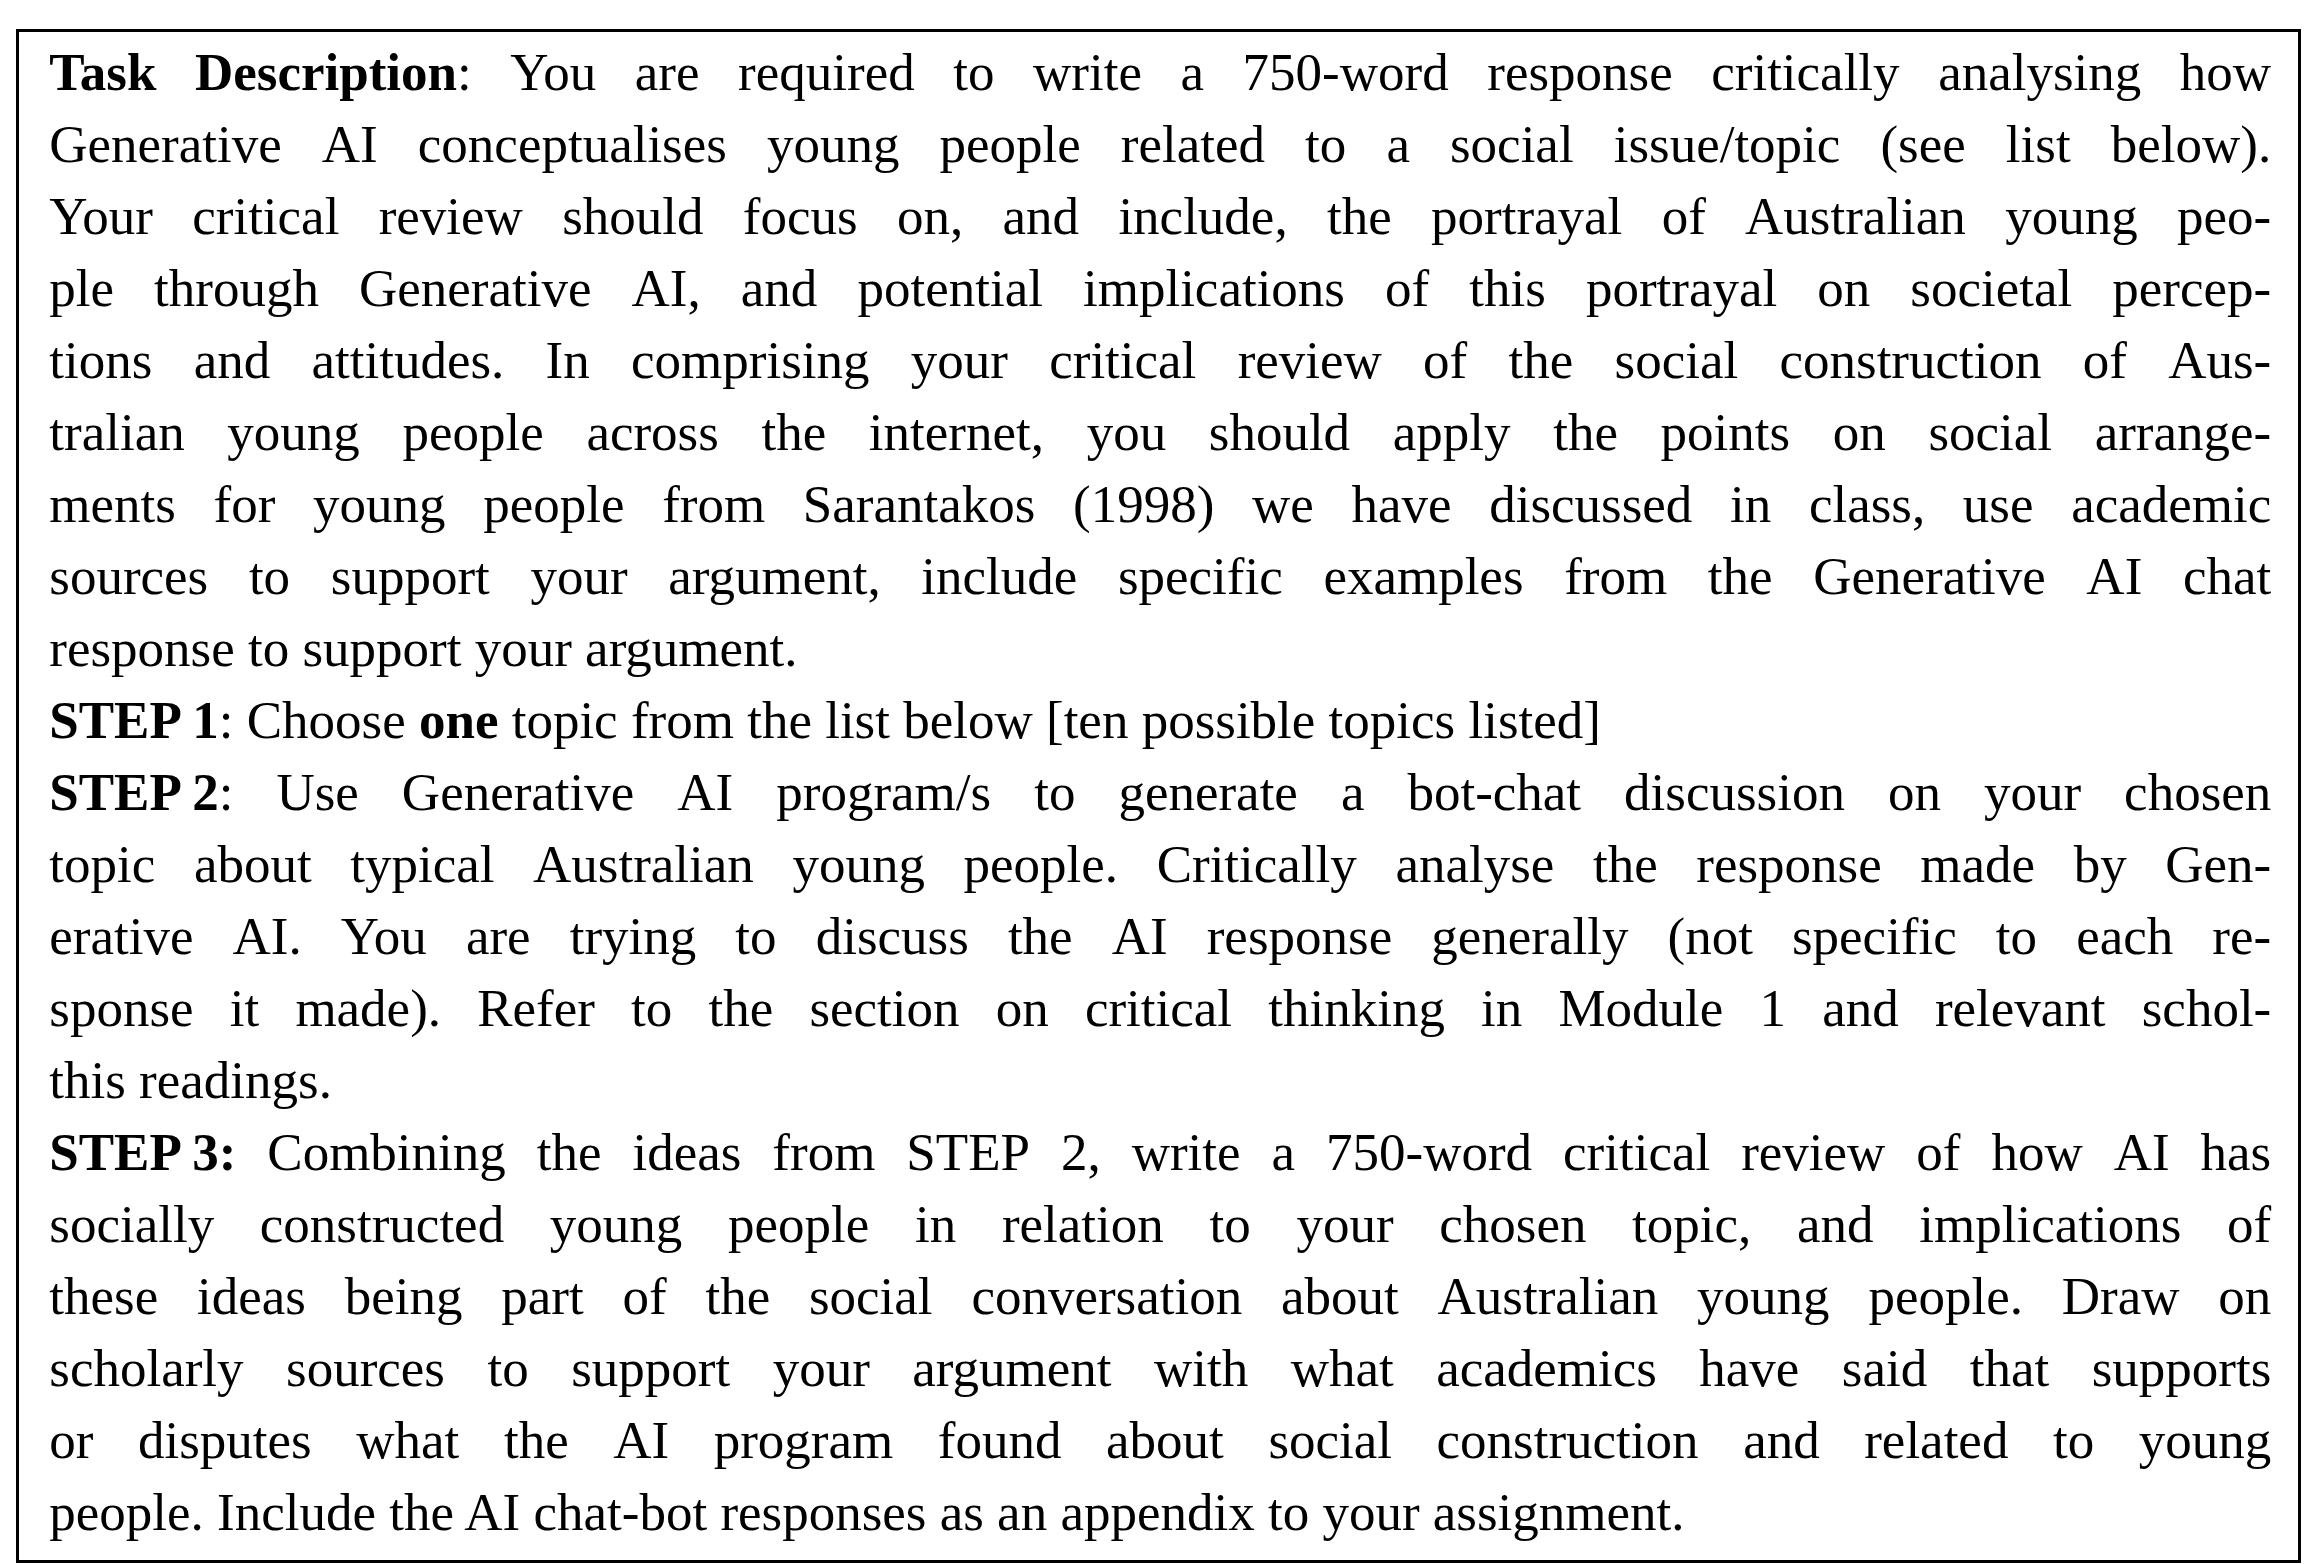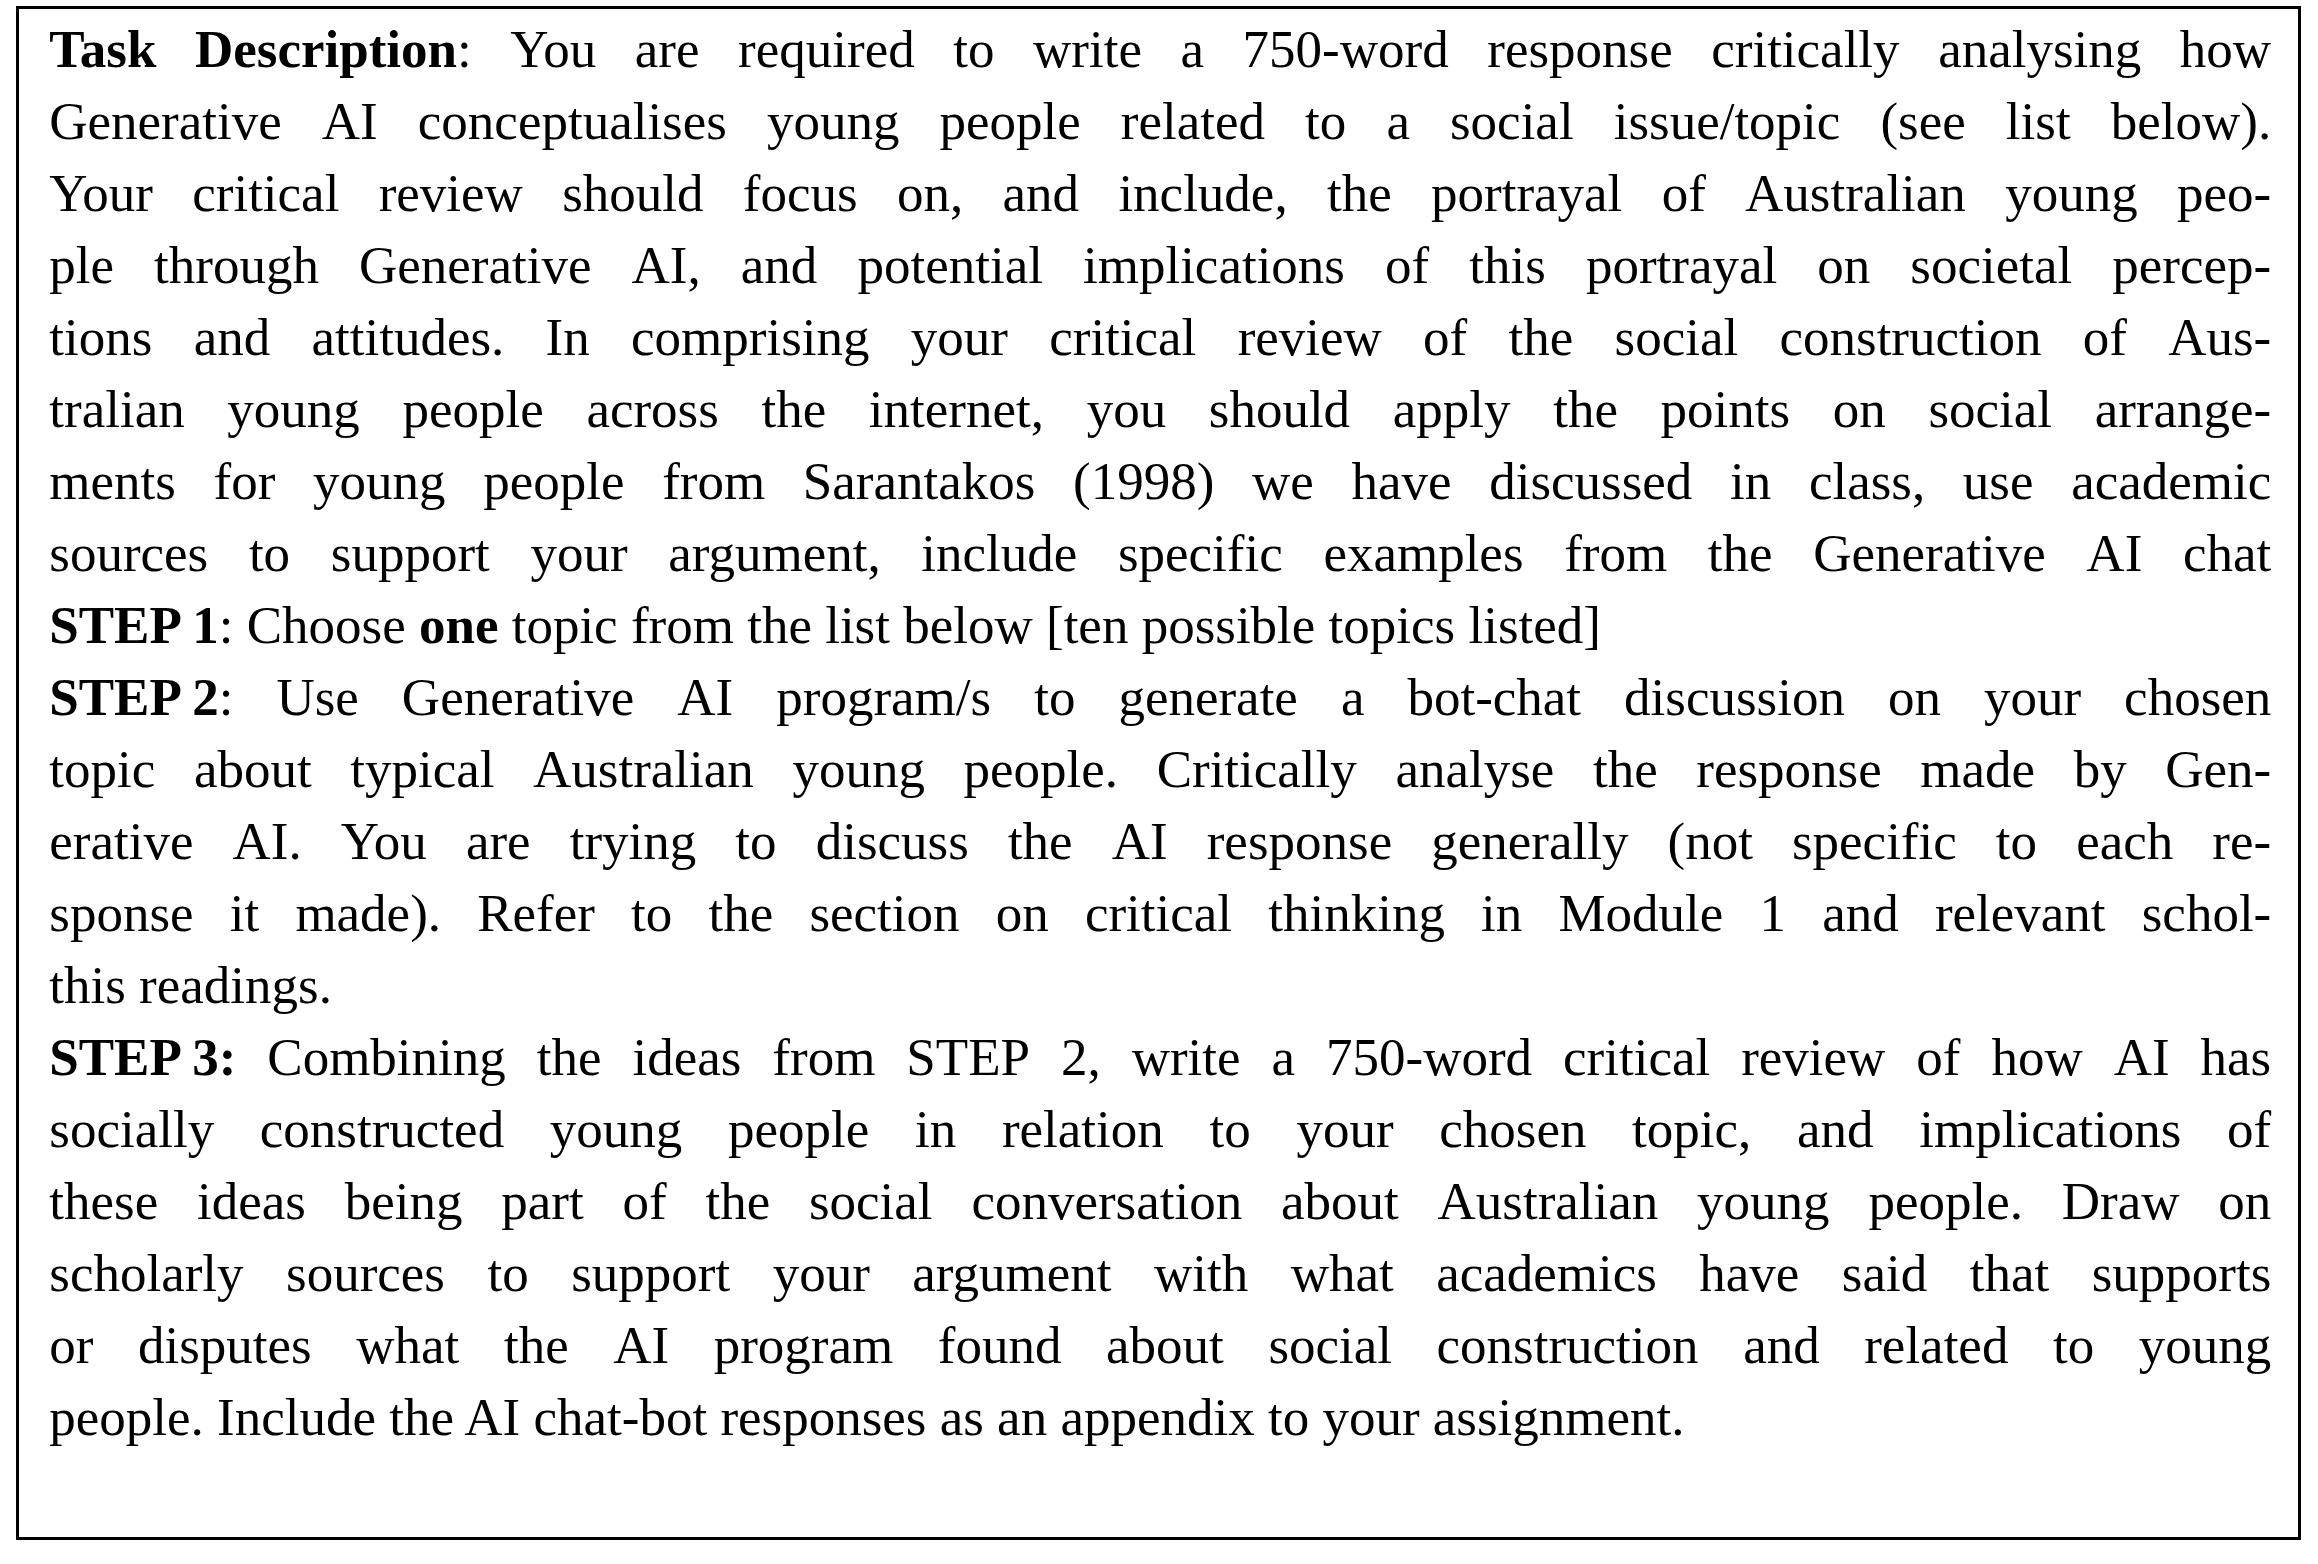--- a/index.html
+++ b/index.html
@@ -11,21 +11,21 @@
   body {
     width: 2319px;
     height: 1564px;
     overflow: hidden;
     font-family: "Liberation Serif", "DejaVu Serif", serif;
   }
 
   #task-box {
     position: absolute;
     left: 16.3px;
-    top: 6px;
+    top: 29px;
     width: 2285px;
     height: 1534px;
     box-sizing: border-box;
     border: 3.4px solid #000000;
     background: #ffffff;
   }
 
   #task-body {
     position: absolute;
     left: 30px;
@@ -66,20 +66,21 @@
 <div id="task-box">
   <div id="task-body">
       <div class="doc-line justify"><span class="w"><span class="bold">Task</span></span><span class="w"><span class="bold">Description</span><span>:</span></span><span class="w"><span>You</span></span><span class="w"><span>are</span></span><span class="w"><span>required</span></span><span class="w"><span>to</span></span><span class="w"><span>write</span></span><span class="w"><span>a</span></span><span class="w"><span>750-word</span></span><span class="w"><span>response</span></span><span class="w"><span>critically</span></span><span class="w"><span>analysing</span></span><span class="w"><span>how</span></span></div>
       <div class="doc-line justify"><span class="w"><span>Generative</span></span><span class="w"><span>AI</span></span><span class="w"><span>conceptualises</span></span><span class="w"><span>young</span></span><span class="w"><span>people</span></span><span class="w"><span>related</span></span><span class="w"><span>to</span></span><span class="w"><span>a</span></span><span class="w"><span>social</span></span><span class="w"><span>issue/topic</span></span><span class="w"><span>(see</span></span><span class="w"><span>list</span></span><span class="w"><span>below).</span></span></div>
       <div class="doc-line justify"><span class="w"><span>Your</span></span><span class="w"><span>critical</span></span><span class="w"><span>review</span></span><span class="w"><span>should</span></span><span class="w"><span>focus</span></span><span class="w"><span>on,</span></span><span class="w"><span>and</span></span><span class="w"><span>include,</span></span><span class="w"><span>the</span></span><span class="w"><span>portrayal</span></span><span class="w"><span>of</span></span><span class="w"><span>Australian</span></span><span class="w"><span>young</span></span><span class="w"><span>peo-</span></span></div>
       <div class="doc-line justify"><span class="w"><span>ple</span></span><span class="w"><span>through</span></span><span class="w"><span>Generative</span></span><span class="w"><span>AI,</span></span><span class="w"><span>and</span></span><span class="w"><span>potential</span></span><span class="w"><span>implications</span></span><span class="w"><span>of</span></span><span class="w"><span>this</span></span><span class="w"><span>portrayal</span></span><span class="w"><span>on</span></span><span class="w"><span>societal</span></span><span class="w"><span>percep-</span></span></div>
       <div class="doc-line justify"><span class="w"><span>tions</span></span><span class="w"><span>and</span></span><span class="w"><span>attitudes.</span></span><span class="w"><span>In</span></span><span class="w"><span>comprising</span></span><span class="w"><span>your</span></span><span class="w"><span>critical</span></span><span class="w"><span>review</span></span><span class="w"><span>of</span></span><span class="w"><span>the</span></span><span class="w"><span>social</span></span><span class="w"><span>construction</span></span><span class="w"><span>of</span></span><span class="w"><span>Aus-</span></span></div>
       <div class="doc-line justify"><span class="w"><span>tralian</span></span><span class="w"><span>young</span></span><span class="w"><span>people</span></span><span class="w"><span>across</span></span><span class="w"><span>the</span></span><span class="w"><span>internet,</span></span><span class="w"><span>you</span></span><span class="w"><span>should</span></span><span class="w"><span>apply</span></span><span class="w"><span>the</span></span><span class="w"><span>points</span></span><span class="w"><span>on</span></span><span class="w"><span>social</span></span><span class="w"><span>arrange-</span></span></div>
       <div class="doc-line justify"><span class="w"><span>ments</span></span><span class="w"><span>for</span></span><span class="w"><span>young</span></span><span class="w"><span>people</span></span><span class="w"><span>from</span></span><span class="w"><span>Sarantakos</span></span><span class="w"><span>(1998)</span></span><span class="w"><span>we</span></span><span class="w"><span>have</span></span><span class="w"><span>discussed</span></span><span class="w"><span>in</span></span><span class="w"><span>class,</span></span><span class="w"><span>use</span></span><span class="w"><span>academic</span></span></div>
       <div class="doc-line justify"><span class="w"><span>sources</span></span><span class="w"><span>to</span></span><span class="w"><span>support</span></span><span class="w"><span>your</span></span><span class="w"><span>argument,</span></span><span class="w"><span>include</span></span><span class="w"><span>specific</span></span><span class="w"><span>examples</span></span><span class="w"><span>from</span></span><span class="w"><span>the</span></span><span class="w"><span>Generative</span></span><span class="w"><span>AI</span></span><span class="w"><span>chat</span></span></div>
+      <div class="doc-line flush"><span class="w"><span>response to support your argument.</span></span></div>
       <div class="doc-line flush"><span class="w"><span class="bold">STEP 1</span><span>: Choose </span><span class="bold">one</span><span> topic from the list below [ten possible topics listed]</span></span></div>
       <div class="doc-line justify"><span class="w"><span class="bold">STEP 2</span><span>:</span></span><span class="w"><span>Use</span></span><span class="w"><span>Generative</span></span><span class="w"><span>AI</span></span><span class="w"><span>program/s</span></span><span class="w"><span>to</span></span><span class="w"><span>generate</span></span><span class="w"><span>a</span></span><span class="w"><span>bot-chat</span></span><span class="w"><span>discussion</span></span><span class="w"><span>on</span></span><span class="w"><span>your</span></span><span class="w"><span>chosen</span></span></div>
       <div class="doc-line justify"><span class="w"><span>topic</span></span><span class="w"><span>about</span></span><span class="w"><span>typical</span></span><span class="w"><span>Australian</span></span><span class="w"><span>young</span></span><span class="w"><span>people.</span></span><span class="w"><span>Critically</span></span><span class="w"><span>analyse</span></span><span class="w"><span>the</span></span><span class="w"><span>response</span></span><span class="w"><span>made</span></span><span class="w"><span>by</span></span><span class="w"><span>Gen-</span></span></div>
       <div class="doc-line justify"><span class="w"><span>erative</span></span><span class="w"><span>AI.</span></span><span class="w"><span>You</span></span><span class="w"><span>are</span></span><span class="w"><span>trying</span></span><span class="w"><span>to</span></span><span class="w"><span>discuss</span></span><span class="w"><span>the</span></span><span class="w"><span>AI</span></span><span class="w"><span>response</span></span><span class="w"><span>generally</span></span><span class="w"><span>(not</span></span><span class="w"><span>specific</span></span><span class="w"><span>to</span></span><span class="w"><span>each</span></span><span class="w"><span>re-</span></span></div>
       <div class="doc-line justify"><span class="w"><span>sponse</span></span><span class="w"><span>it</span></span><span class="w"><span>made).</span></span><span class="w"><span>Refer</span></span><span class="w"><span>to</span></span><span class="w"><span>the</span></span><span class="w"><span>section</span></span><span class="w"><span>on</span></span><span class="w"><span>critical</span></span><span class="w"><span>thinking</span></span><span class="w"><span>in</span></span><span class="w"><span>Module</span></span><span class="w"><span>1</span></span><span class="w"><span>and</span></span><span class="w"><span>relevant</span></span><span class="w"><span>schol-</span></span></div>
       <div class="doc-line flush"><span class="w"><span>this readings.</span></span></div>
       <div class="doc-line justify"><span class="w"><span class="bold">STEP 3:</span></span><span class="w"><span>Combining</span></span><span class="w"><span>the</span></span><span class="w"><span>ideas</span></span><span class="w"><span>from</span></span><span class="w"><span>STEP</span></span><span class="w"><span>2,</span></span><span class="w"><span>write</span></span><span class="w"><span>a</span></span><span class="w"><span>750-word</span></span><span class="w"><span>critical</span></span><span class="w"><span>review</span></span><span class="w"><span>of</span></span><span class="w"><span>how</span></span><span class="w"><span>AI</span></span><span class="w"><span>has</span></span></div>
       <div class="doc-line justify"><span class="w"><span>socially</span></span><span class="w"><span>constructed</span></span><span class="w"><span>young</span></span><span class="w"><span>people</span></span><span class="w"><span>in</span></span><span class="w"><span>relation</span></span><span class="w"><span>to</span></span><span class="w"><span>your</span></span><span class="w"><span>chosen</span></span><span class="w"><span>topic,</span></span><span class="w"><span>and</span></span><span class="w"><span>implications</span></span><span class="w"><span>of</span></span></div>
       <div class="doc-line justify"><span class="w"><span>these</span></span><span class="w"><span>ideas</span></span><span class="w"><span>being</span></span><span class="w"><span>part</span></span><span class="w"><span>of</span></span><span class="w"><span>the</span></span><span class="w"><span>social</span></span><span class="w"><span>conversation</span></span><span class="w"><span>about</span></span><span class="w"><span>Australian</span></span><span class="w"><span>young</span></span><span class="w"><span>people.</span></span><span class="w"><span>Draw</span></span><span class="w"><span>on</span></span></div>
       <div class="doc-line justify"><span class="w"><span>scholarly</span></span><span class="w"><span>sources</span></span><span class="w"><span>to</span></span><span class="w"><span>support</span></span><span class="w"><span>your</span></span><span class="w"><span>argument</span></span><span class="w"><span>with</span></span><span class="w"><span>what</span></span><span class="w"><span>academics</span></span><span class="w"><span>have</span></span><span class="w"><span>said</span></span><span class="w"><span>that</span></span><span class="w"><span>supports</span></span></div>

